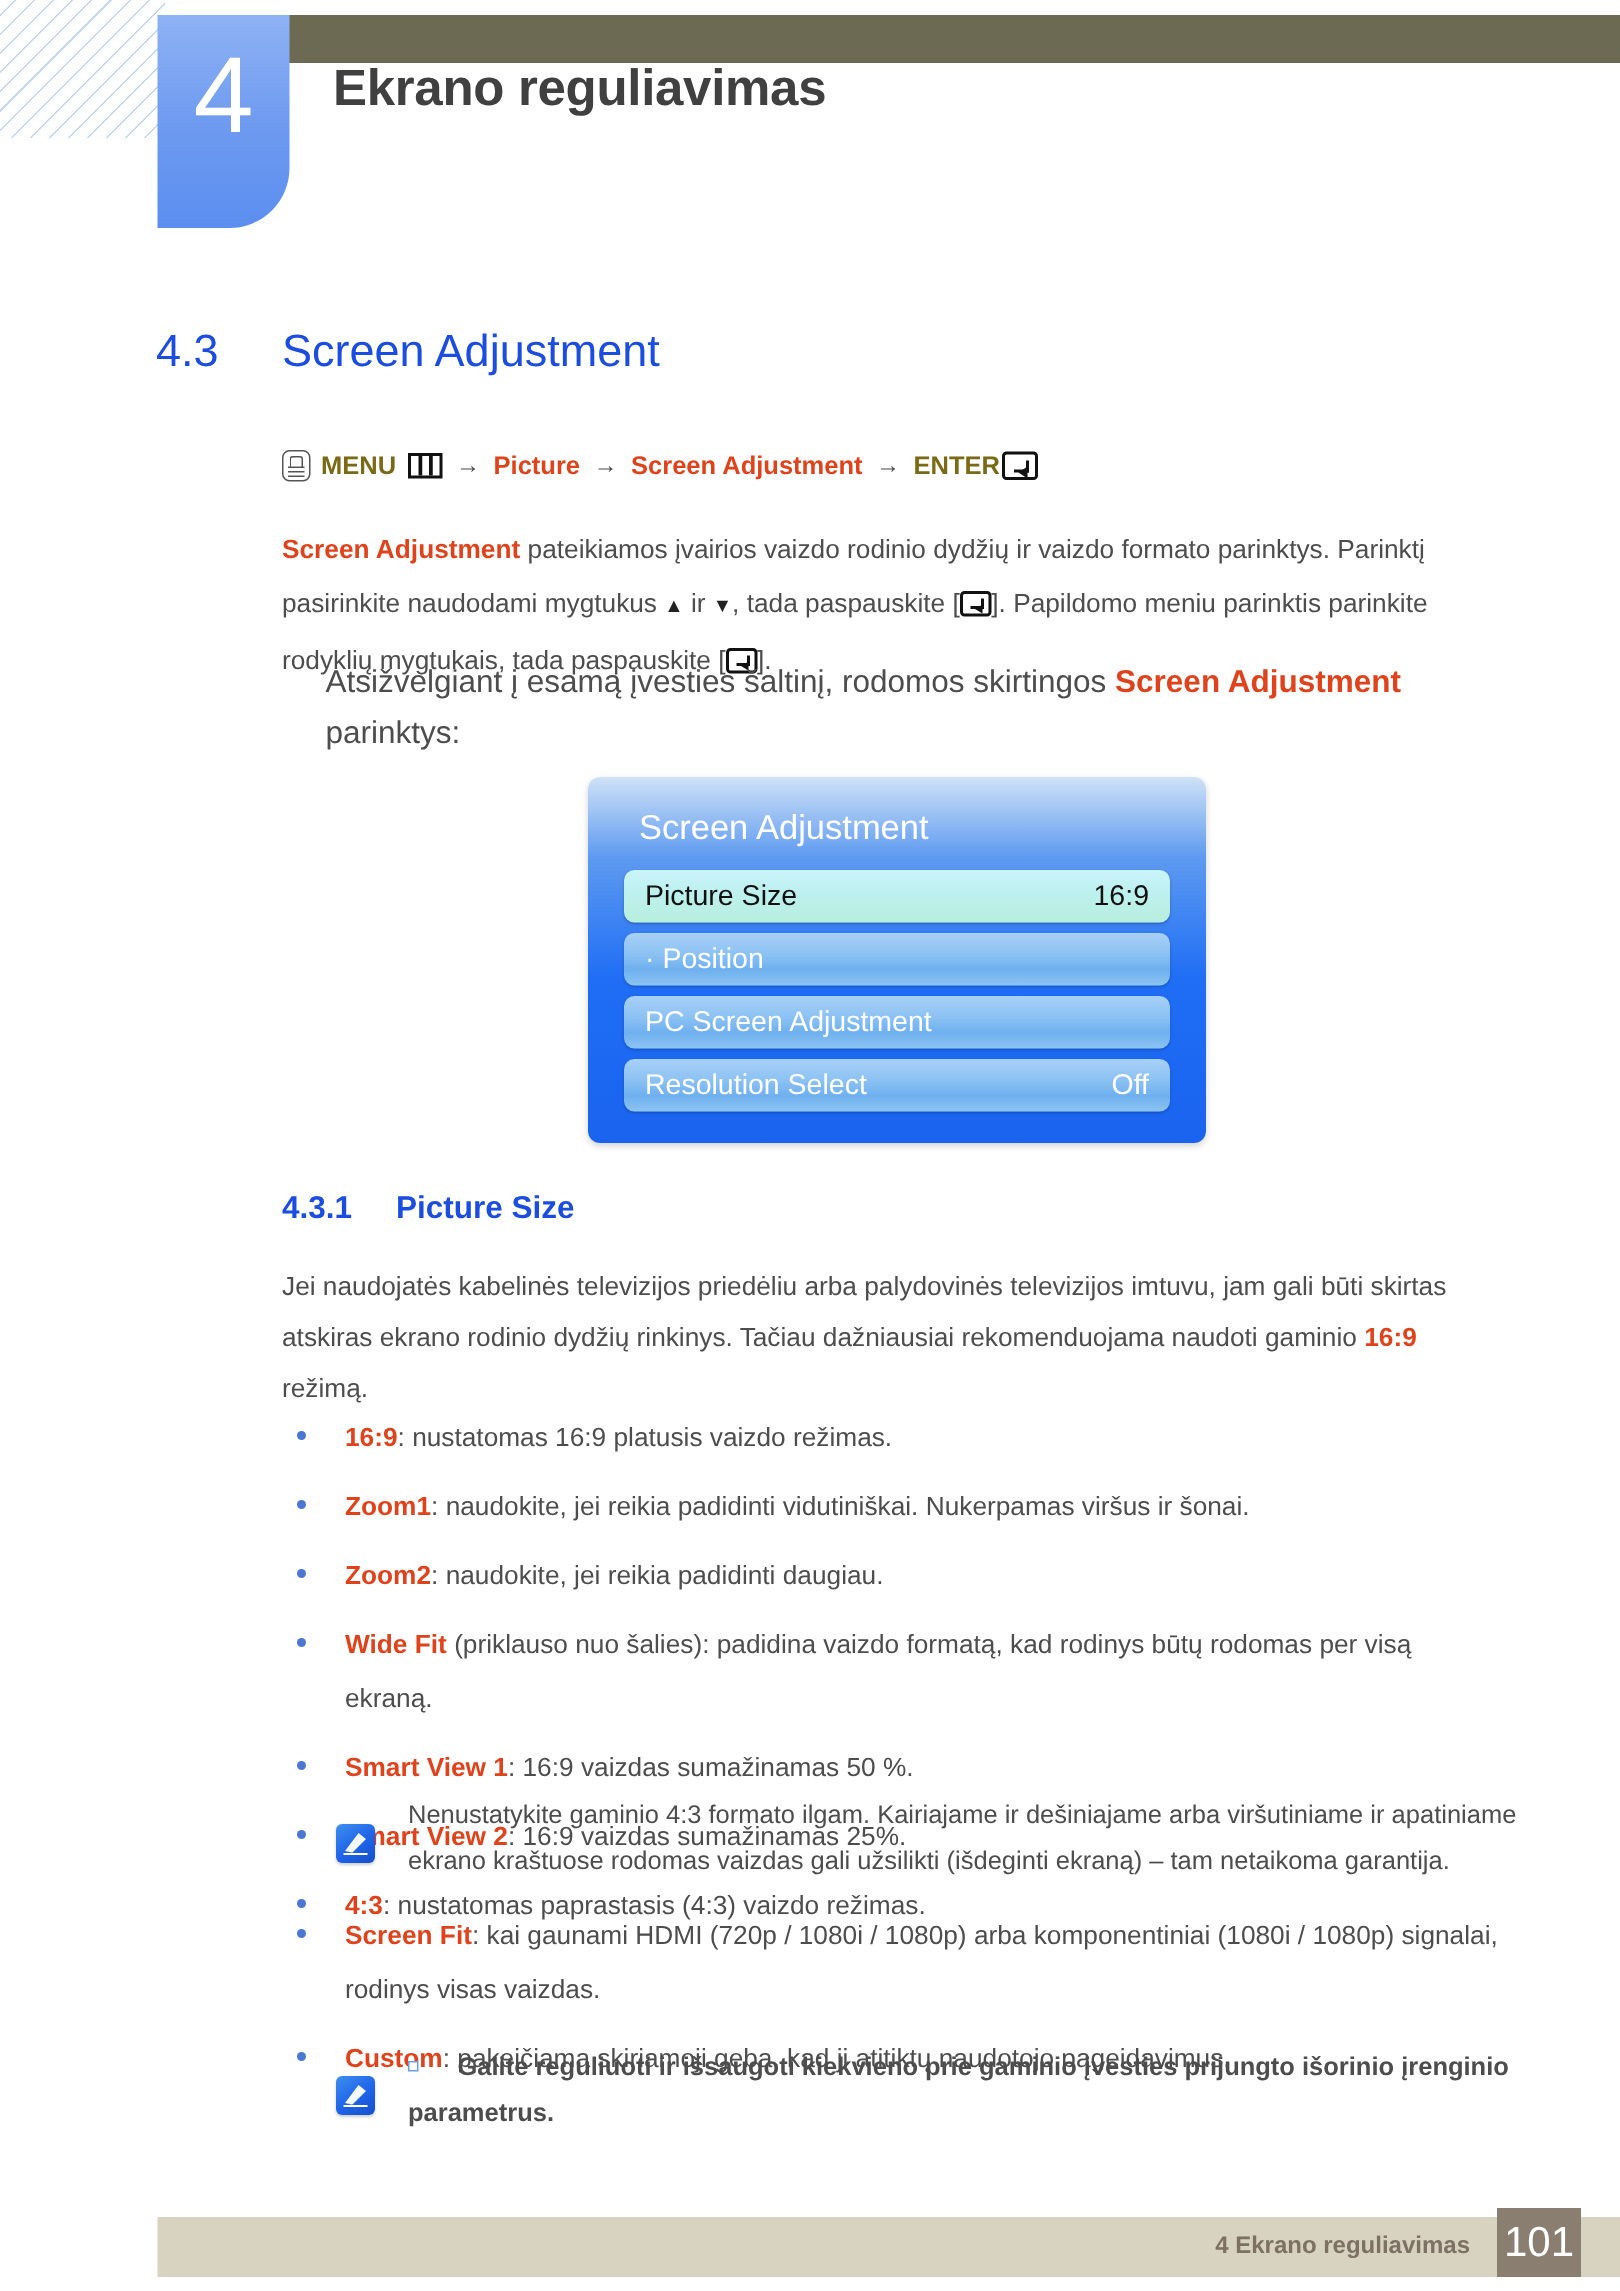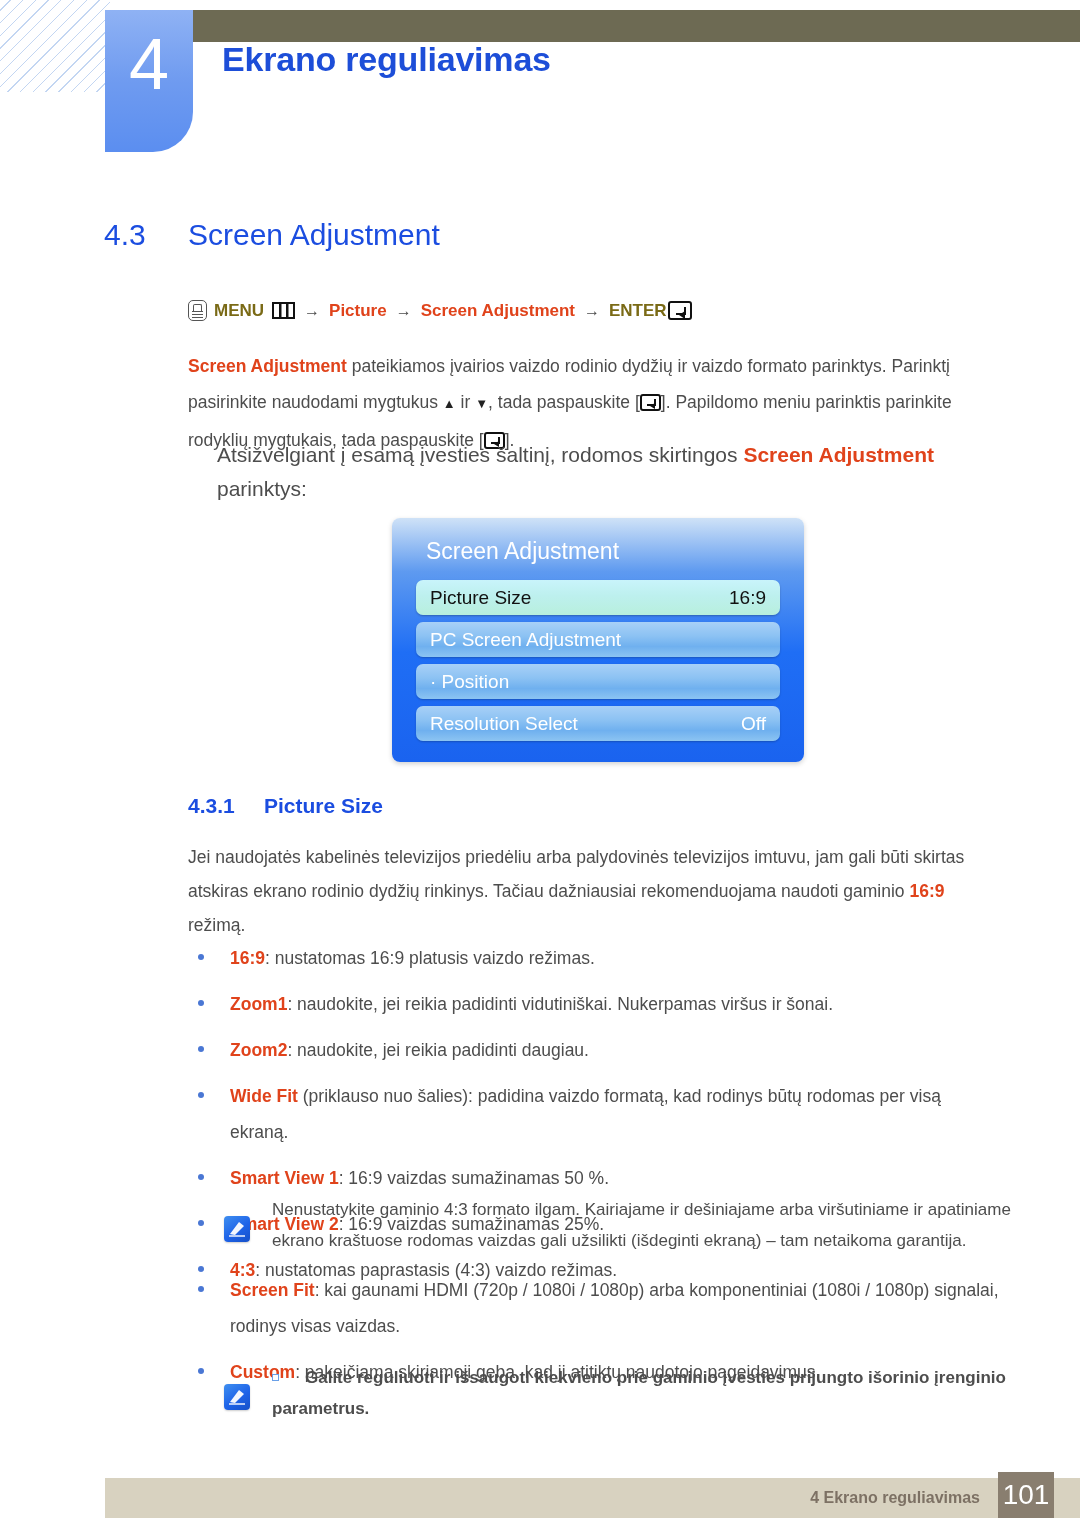--- a/index.html
+++ b/index.html
@@ -31,21 +31,21 @@
     border-bottom-right-radius:40px;
   }
   .chap-num {
     position:absolute; left:0; top:18px; width:88px;
     text-align:center;
     font-size:72px; line-height:72px; font-weight:400;
     color:#ffffff;
   }
   .chap-title {
     position:absolute; left:222px; top:40px;
-    font-size:34px; font-weight:bold; color:#1d4ed8;
+    font-size:34px; font-weight:bold; color:#404040;
     letter-spacing:-0.2px;
   }
 
   
   .sec-head {
     position:absolute; left:104px; top:218px;
     font-size:30px; font-weight:normal; color:#1b4de0;
   }
   .sec-head .num { display:inline-block; width:84px; }
 
@@ -249,25 +249,25 @@
 </div>
 
 <div class="osd">
   <div class="osd-title">Screen Adjustment</div>
   <div class="osd-rows">
     <div class="osd-row active">
       <span class="osd-label">Picture Size</span>
       <span class="osd-value">16:9</span>
     </div>
     <div class="osd-row normal">
-      <span class="osd-label">PC Screen Adjustment</span>
+      <span class="osd-label">· Position</span>
       <span class="osd-value"></span>
     </div>
     <div class="osd-row normal">
-      <span class="osd-label">· Position</span>
+      <span class="osd-label">PC Screen Adjustment</span>
       <span class="osd-value"></span>
     </div>
     <div class="osd-row normal">
       <span class="osd-label">Resolution Select</span>
       <span class="osd-value">Off</span>
     </div>
   </div>
 </div>
 
 <div class="sub-head">

